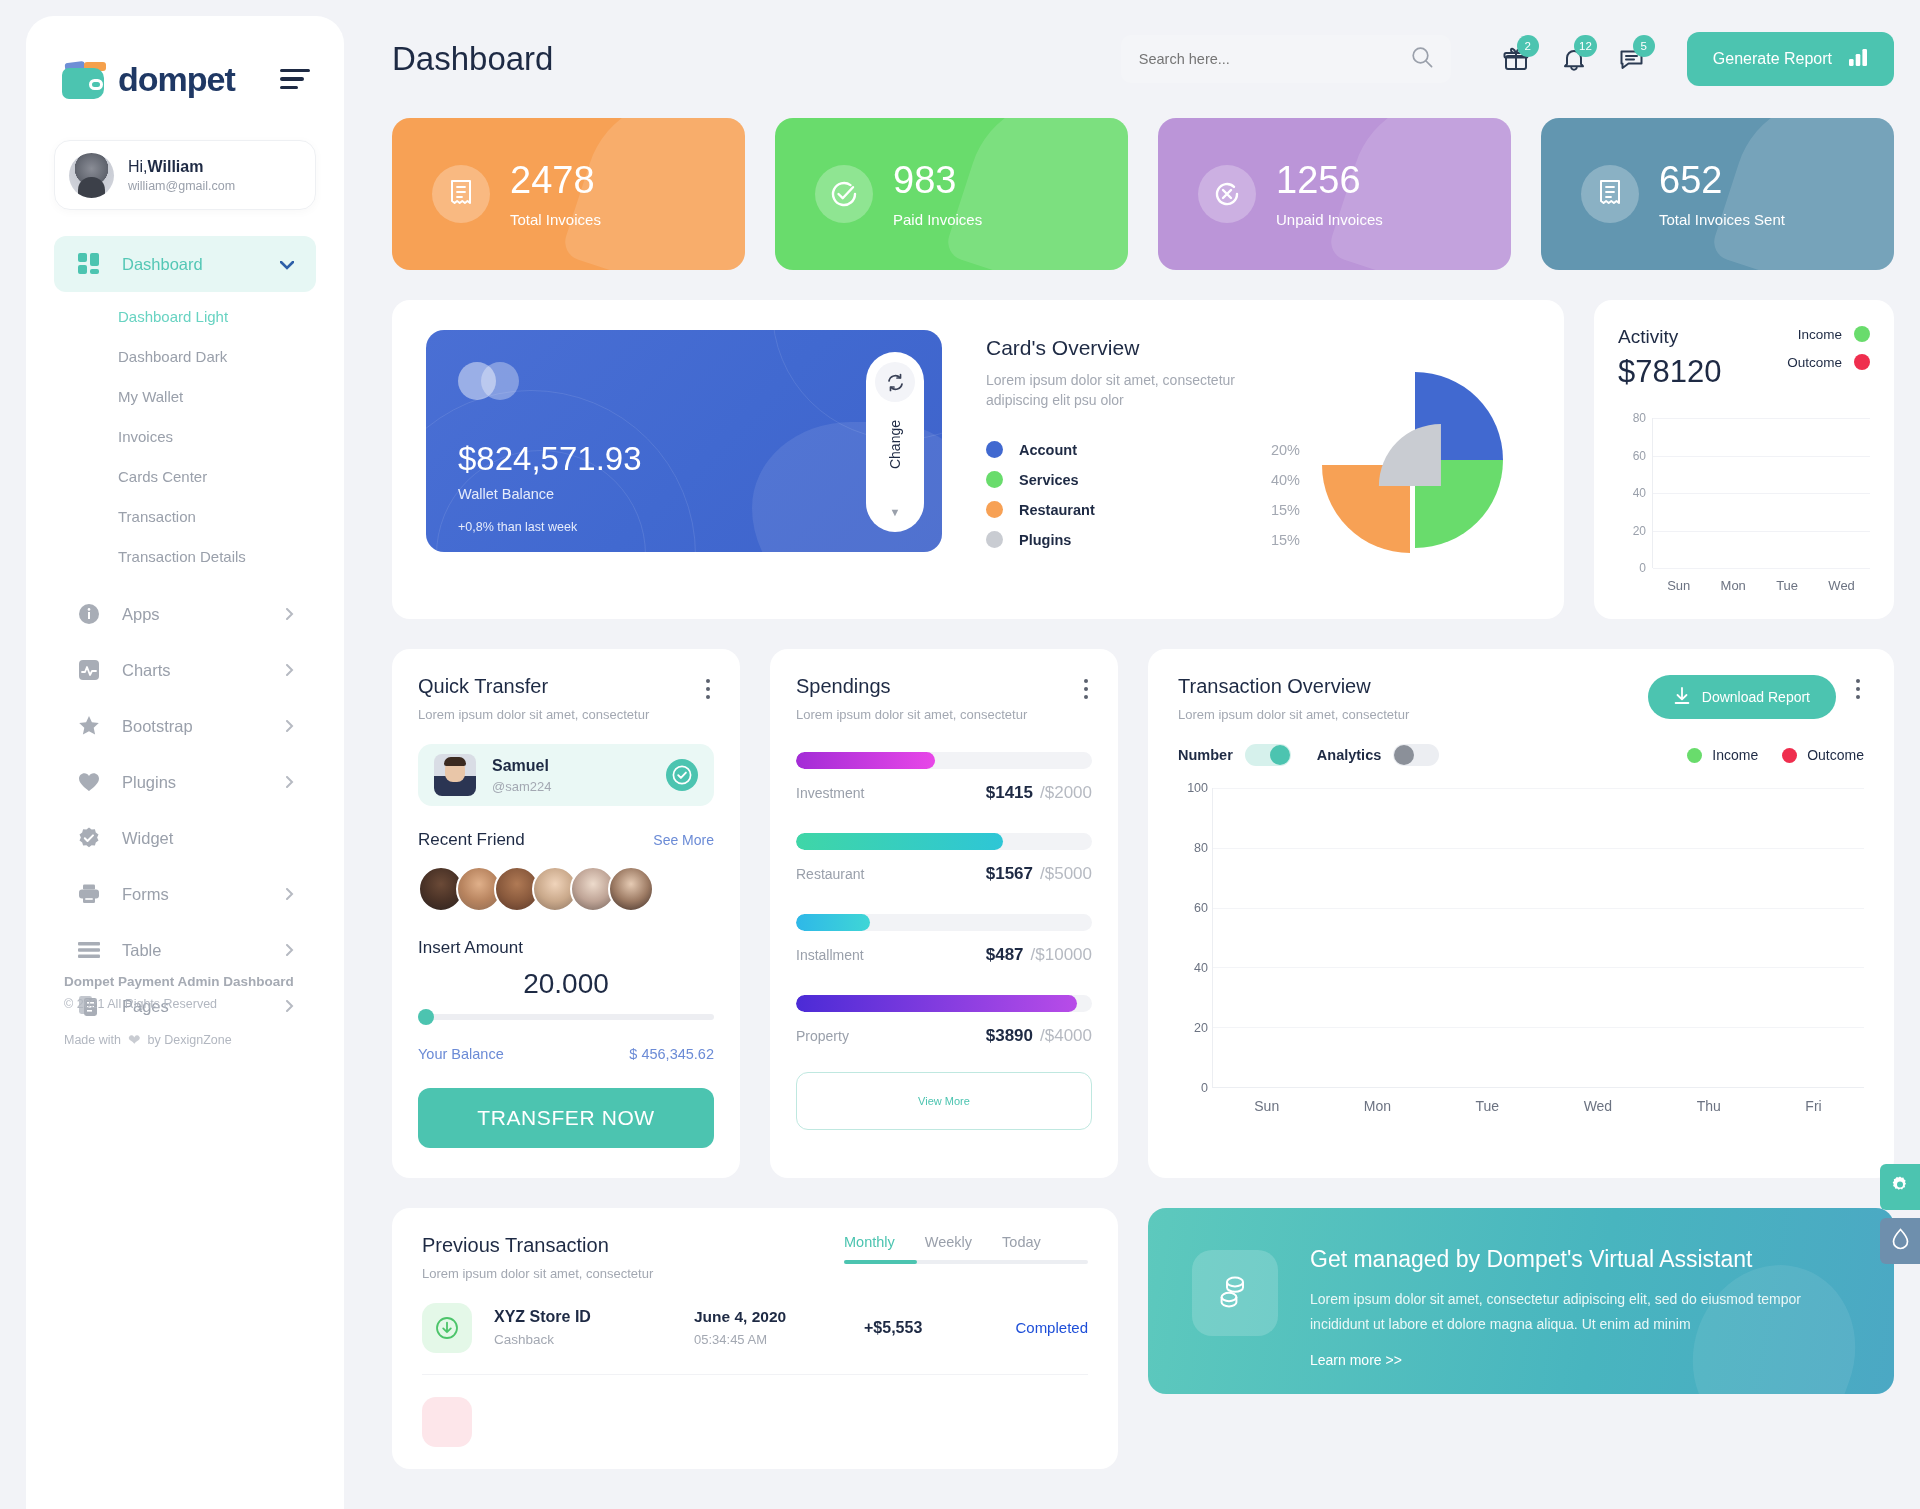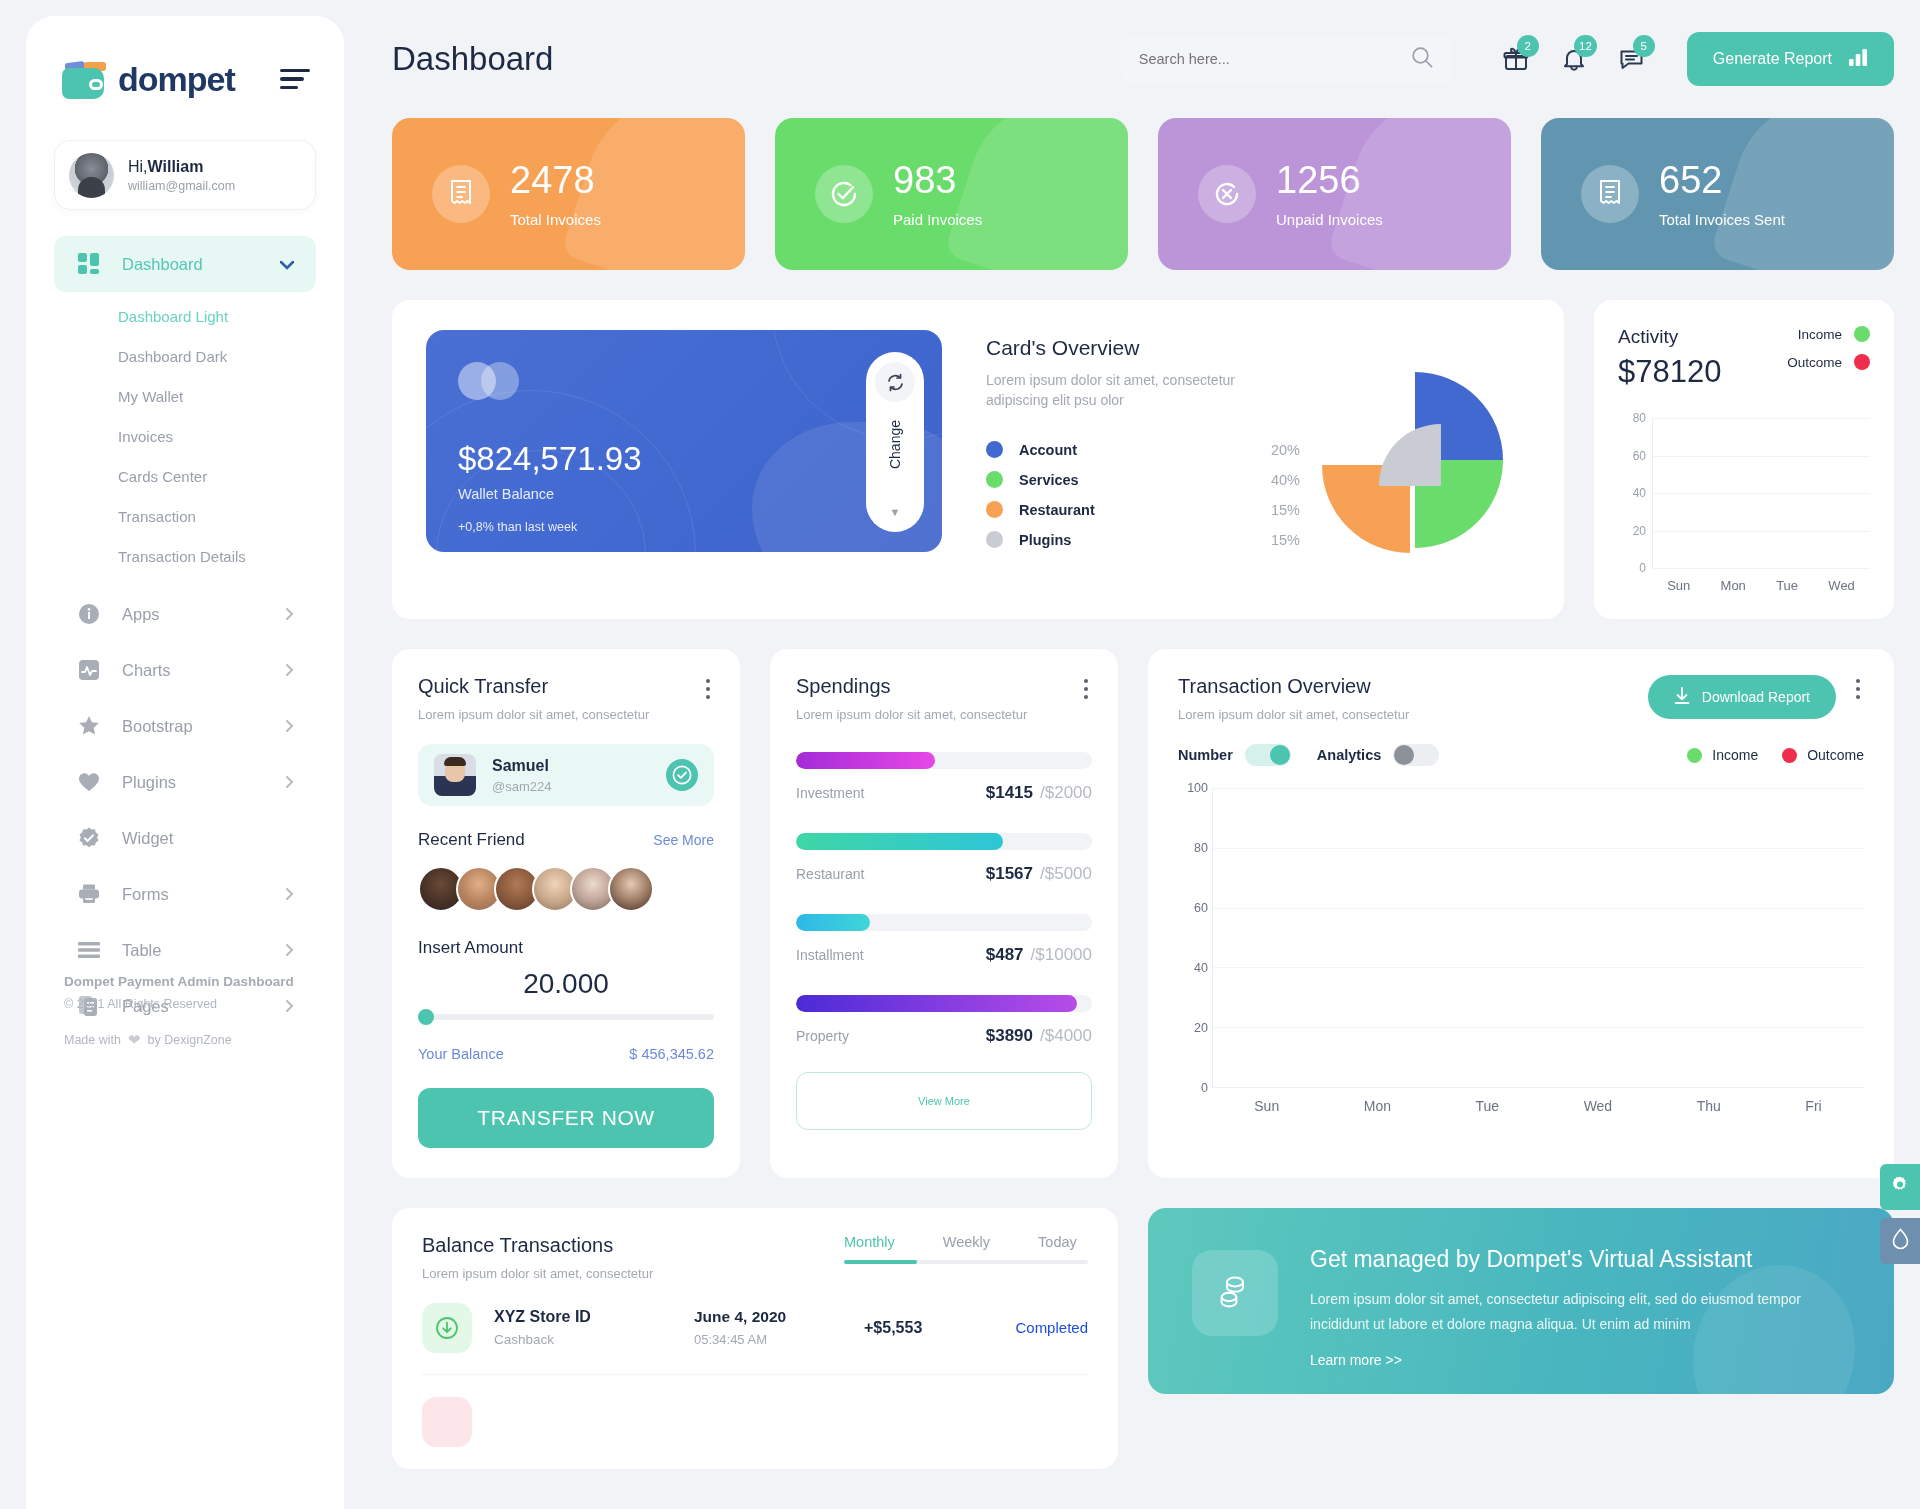--- a/index.html
+++ b/index.html
@@ -262,21 +262,21 @@
   .va-blob { position: absolute; right: 40px; bottom: -50px; width: 160px; height: 180px;
     background: rgba(255,255,255,0.08); border-radius: 50% 50% 20% 50%; transform: rotate(20deg); }
   .va-ico { width: 86px; height: 86px; border-radius: 20px; background: rgba(255,255,255,0.17);
     display: flex; align-items: center; justify-content: center; flex: none; margin-top: 4px; }
   .va-body { margin-left: 32px; z-index: 1; }
   .va-t { font-size: 23px; color: #fff; }
   .va-d { font-size: 14px; color: #eaf8f7; margin-top: 14px; line-height: 1.75; max-width: 560px; }
   .va-l { font-size: 14px; color: #fff; margin-top: 16px; display: inline-block; cursor: pointer; }
 
   .pt-tabs { margin-left: auto; text-align: right; }
-  .pt-tab-row { display: flex; gap: 48px; font-size: 14.5px; }
+  .pt-tab-row { display: flex; gap: 30px; font-size: 14.5px; }
   .pt-tab { color: #9aa0ab; cursor: pointer; }
   .pt-tab.active { color: #4cc4b0; }
   .pt-bar { height: 4px; background: #eceef2; border-radius: 2px; margin-top: 10px; width: 244px; position: relative; }
   .pt-bar i { position: absolute; left: 0; top: 0; height: 4px; width: 30%; background: #4cc4b0; border-radius: 2px; }
 
   .tx-row { display: flex; align-items: center; height: 94px; border-bottom: 1px solid #f1f2f5; }
   .tx-ico { width: 50px; height: 50px; border-radius: 14px; display: flex;
     align-items: center; justify-content: center; flex: none; }
   .tx-nm { margin-left: 22px; width: 200px; }
   .tx-n { font-size: 16px; color: #1e2a44; font-weight: bold; }
@@ -907,21 +907,21 @@
           <span>Thu</span>
           <span>Fri</span>
         </div>
       </section>
     </div>
 
     <div class="row4">
       <section class="card pt">
         <div class="c-head">
           <div>
-            <div class="c-t">Balance Transactions</div>
+            <div class="c-t">Previous Transaction</div>
             <div class="c-d">Lorem ipsum dolor sit amet, consectetur</div>
           </div>
           <div class="pt-tabs">
             <div class="pt-tab-row">
               <span class="pt-tab active">Monthly</span>
               <span class="pt-tab">Weekly</span>
               <span class="pt-tab">Today</span>
             </div>
             <div class="pt-bar">
                 <i></i>

